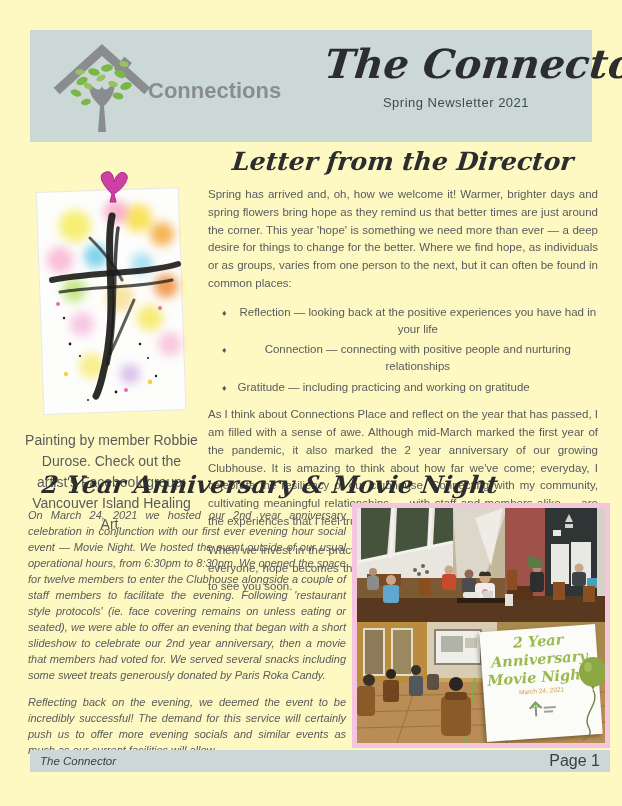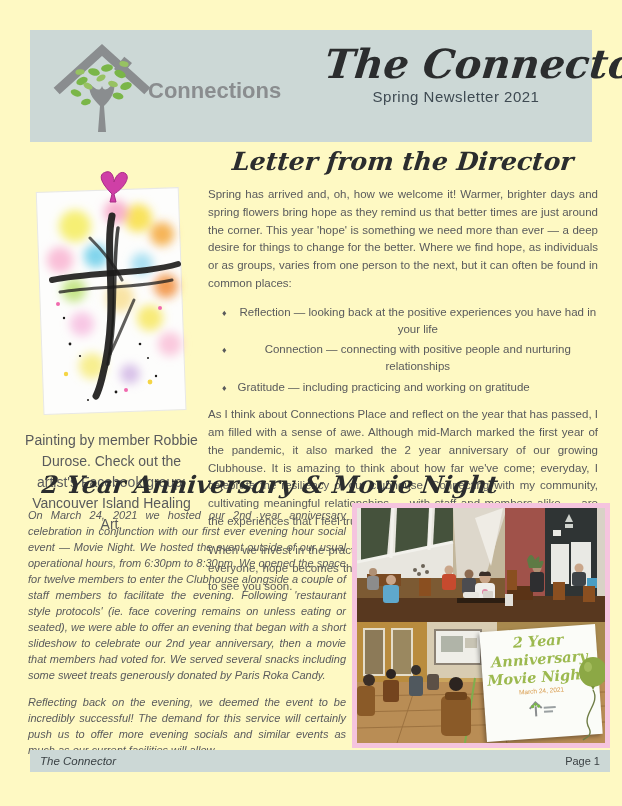--- a/index.html
+++ b/index.html
@@ -29,22 +29,22 @@
     text-align: center;
   }
   .masthead-title {
     font-family: "DejaVu Serif", serif;
     font-style: italic; font-weight: bold;
     font-size: 40px; color: #2b2d2e;
     transform: skewX(-6deg);
     white-space: nowrap;
   }
   .masthead-sub {
-    margin-top: 1px;
-    font-size: 15px; color: #3e4a52; letter-spacing: 0.5px;
+    margin-top: 8px;
+    font-size: 13px; color: #3e4a52; letter-spacing: 0.5px;
   }
   
   .script-heading {
     font-family: "DejaVu Serif", serif;
     font-style: italic; font-weight: bold;
     color: #2b2d2e;
     transform: skewX(-6deg);
     white-space: nowrap;
   }
   
@@ -102,21 +102,21 @@
   .balloon-svg { position: absolute; left: 218px; top: 148px; }
   
   .footer {
     position: absolute; left: 30px; top: 750px;
     width: 580px; height: 22px;
     background: #ccd8d6;
     display: flex; justify-content: space-between; align-items: center;
     padding: 0 10px;
   }
   .footer-left { font-style: italic; font-size: 11.5px; color: #3a4144; }
-  .footer-right { font-size: 11px; color: #3a4144; }
+  .footer-right { font-size: 16px; color: #3a4144; }
 </style>
 </head>
 <body>
 
 <div class="page">
 
   <div class="header">
     <svg class="logo-art" width="100" height="100" viewBox="0 0 100 100">
 
       <path d="M8 52 L50 14 L92 52" fill="none" stroke="#8a8d8f" stroke-width="9" stroke-linecap="square"></path>

